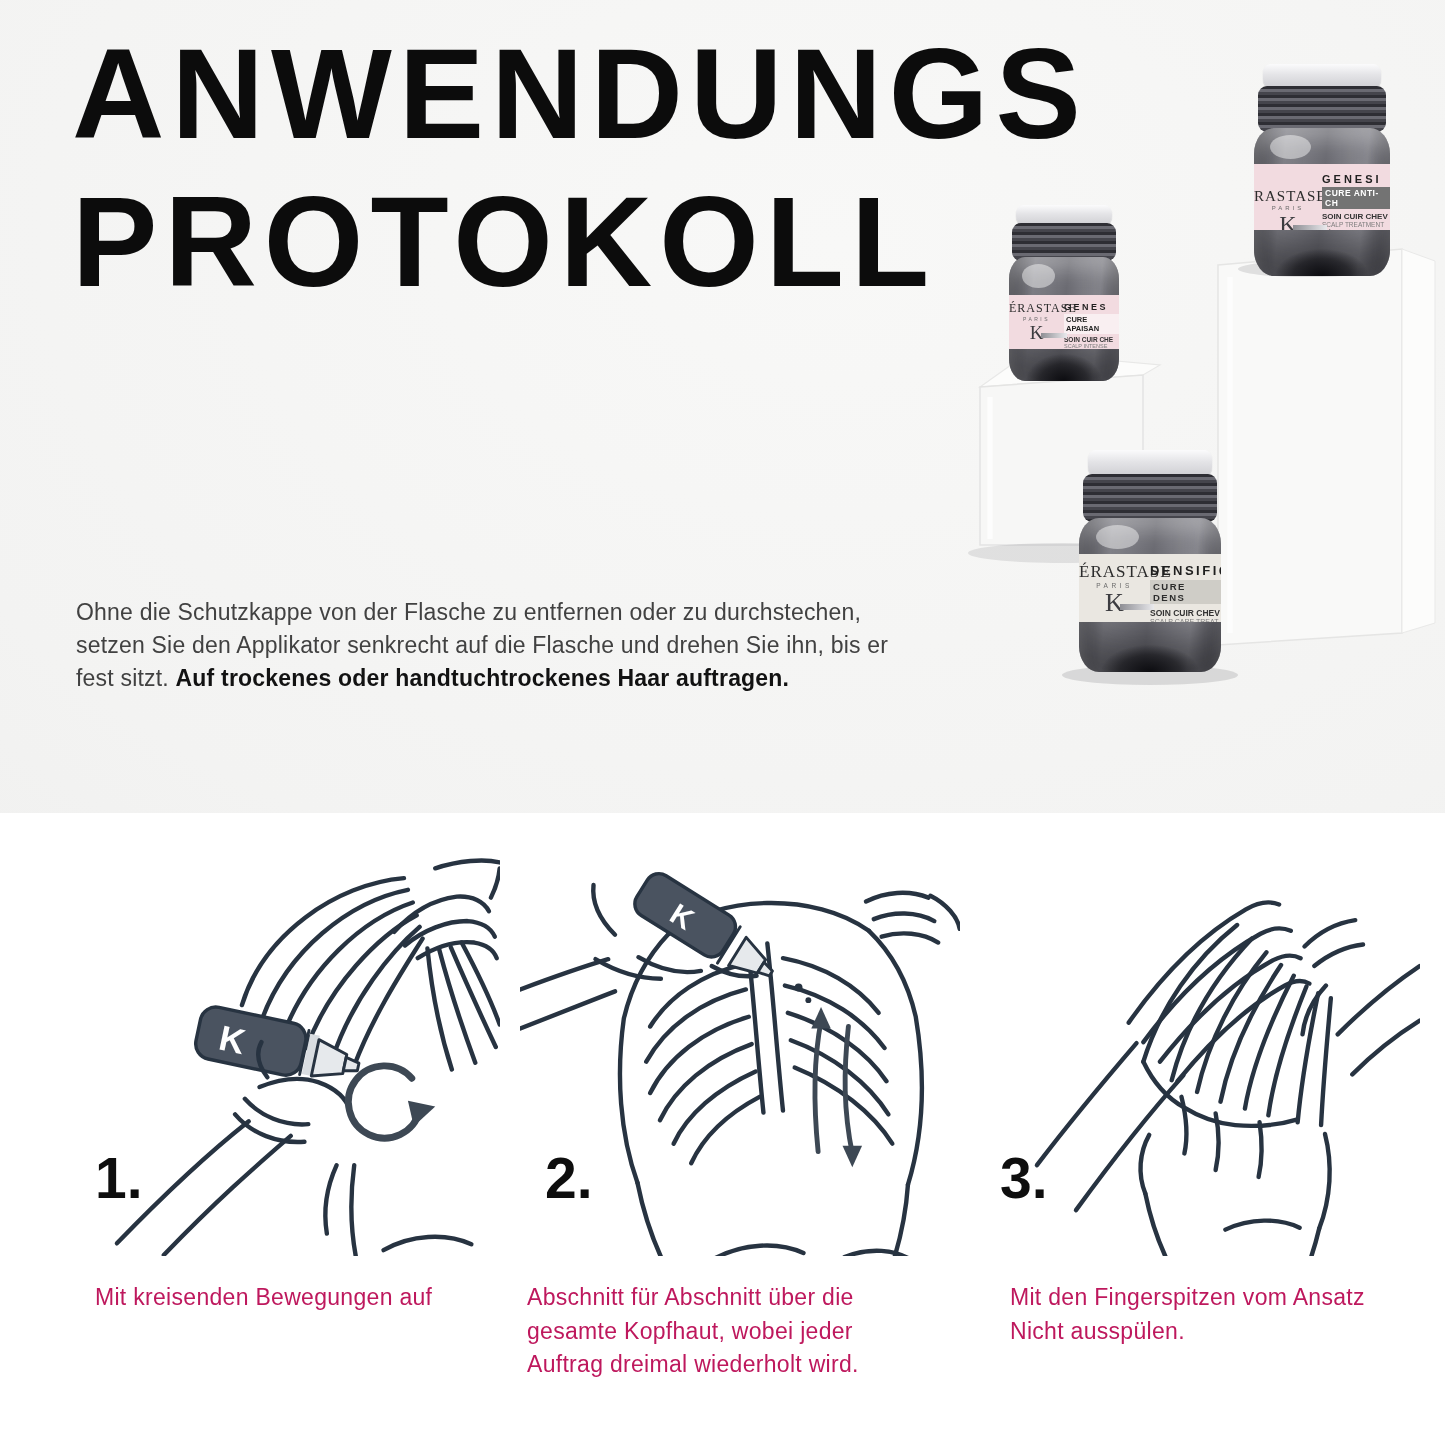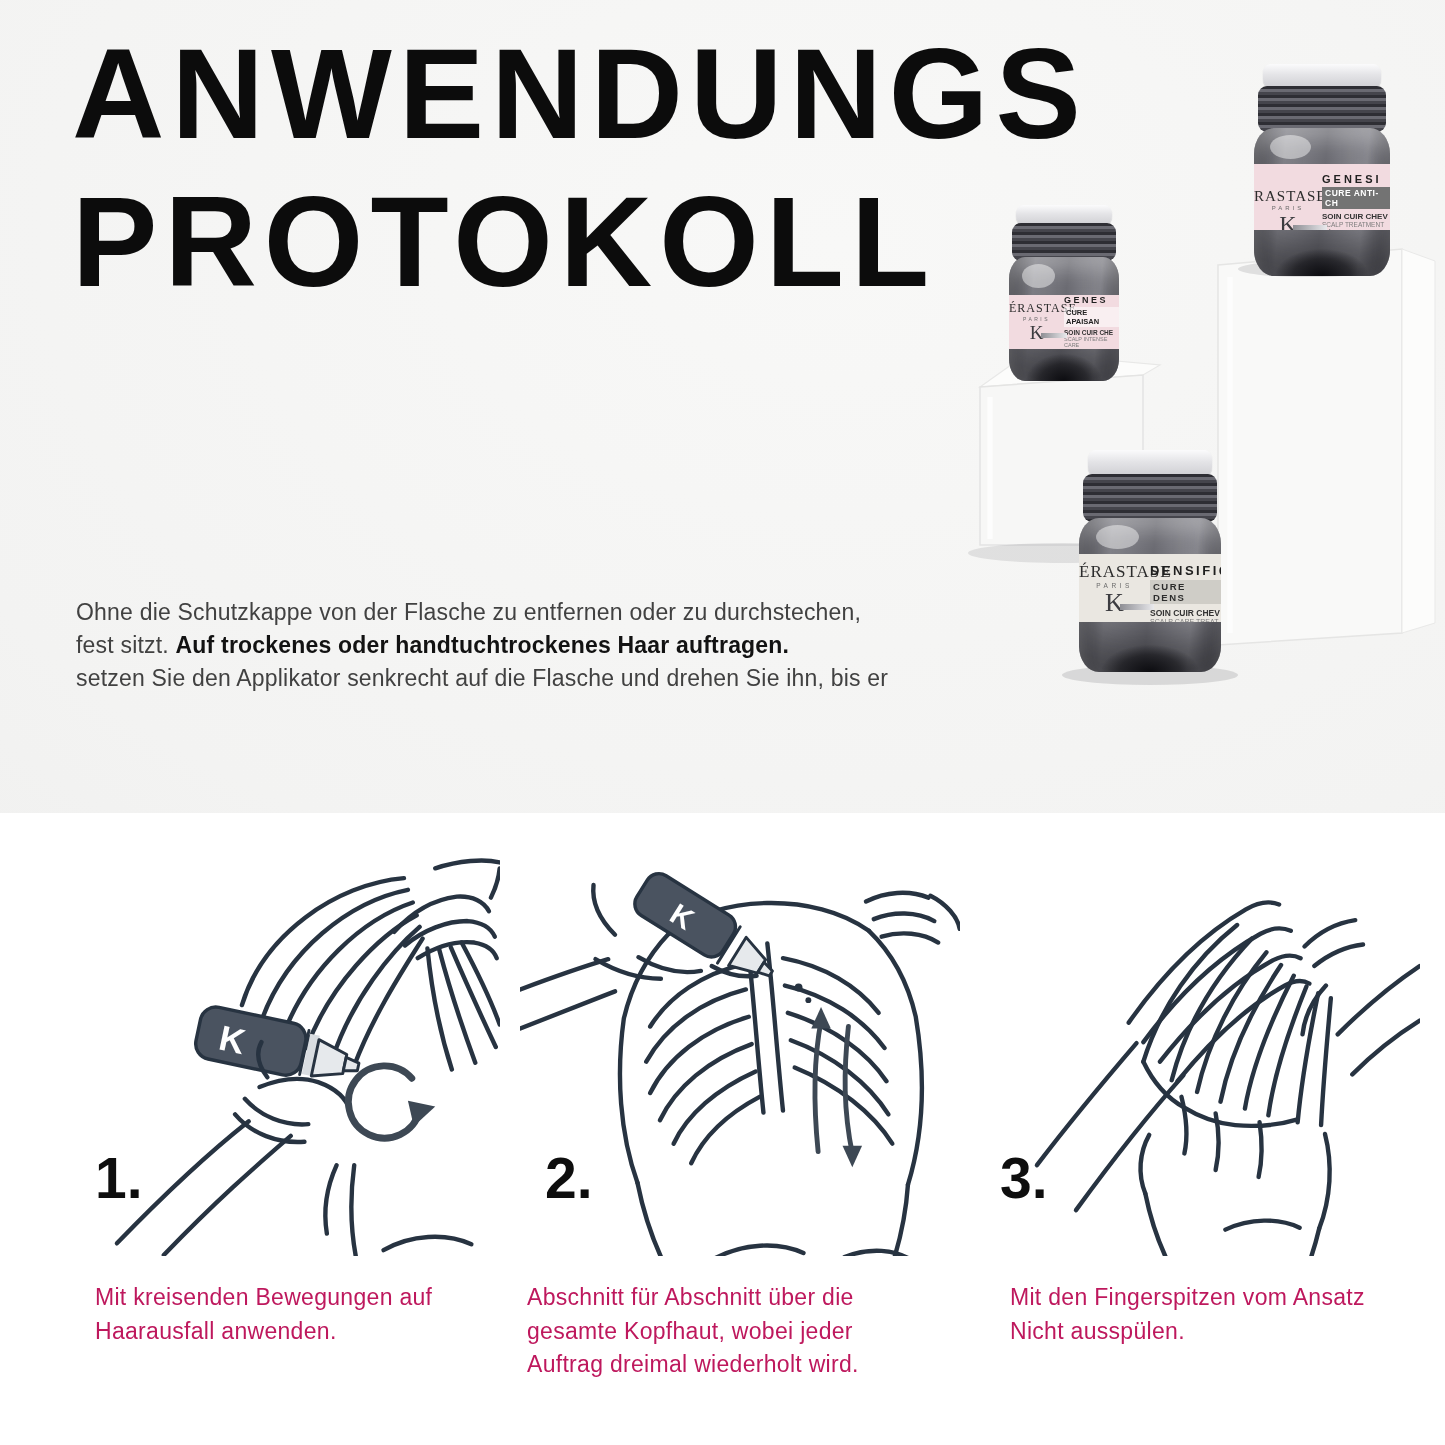--- a/index.html
+++ b/index.html
@@ -68,21 +68,21 @@
   .bottle-a .pl1 { font-size:8px; margin-top:1px; }
   .bottle-a .pl2 { font-size:6.5px; }
 
   
   .bottle-b { left:1009px; top:205px; width:110px; height:176px; }
   .bottle-b .cap  { left:7px;  top:0;    width:96px;  height:20px; }
   .bottle-b .neck { left:3px;  top:18px; width:104px; height:38px; }
   .bottle-b .jar  { left:0;    top:52px; width:110px; height:124px; border-radius:16px/22px; }
   .bottle-b .label{ top:90px;  width:110px; height:54px; }
   .bottle-b .lab-left { padding-top:6px; }
-  .bottle-b .lab-right{ }
+  .bottle-b .lab-right{ padding-top:7px; }
   .bottle-b .brand { font-size:12px; }
   .bottle-b .paris { font-size:5px; letter-spacing:2.5px; }
   .bottle-b .klogo { font-size:19px; line-height:21px; }
   .bottle-b .klogo::after { width:26px; height:5px; }
   .bottle-b .range { font-size:9px; letter-spacing:2.5px; }
   .bottle-b .badge-plain { font-size:7.5px; padding:1px 2px; margin:2px 0; }
   .bottle-b .pl1 { font-size:6.5px; }
   .bottle-b .pl2 { font-size:5.5px; }
 
   
@@ -120,22 +120,22 @@
   <section class="hero">
 
     <h1 class="title">
       <span>ANWENDUNGS</span>
       <span>PROTOKOLL</span>
     </h1>
 
 
     <p class="intro">
       <span class="iline">Ohne die Schutzkappe von der Flasche zu entfernen oder zu durchstechen,</span>
+      <span class="iline">setzen Sie den Applikator senkrecht auf die Flasche und drehen Sie ihn, bis er</span>
       <span class="iline"><span>fest sitzt. </span><strong>Auf trockenes oder handtuchtrockenes Haar auftragen.</strong></span>
-      <span class="iline">setzen Sie den Applikator senkrecht auf die Flasche und drehen Sie ihn, bis er</span>
     </p>
 
     <svg class="pedestals" width="515" height="480" viewBox="0 0 515 480">
 
       <polygon points="288,30 472,14 472,398 288,410" fill="#f9f9f8" stroke="#e5e5e4" stroke-width="1.5"></polygon>
       <polygon points="472,14 505,26 505,388 472,398" fill="#fcfcfb" stroke="#e9e9e8" stroke-width="1"></polygon>
       <line x1="300" y1="42" x2="300" y2="398" stroke="#ffffff" stroke-width="5" opacity="0.8"></line>
       <ellipse cx="378" cy="34" rx="70" ry="8" fill="rgba(90,90,96,0.16)"></ellipse>
 
       <polygon points="50,152 98,118 230,130 213,140" fill="#fcfcfb" stroke="#e8e8e7" stroke-width="1.2"></polygon>
@@ -252,21 +252,20 @@
           <path d="M331,419 C359,403 395,401 421,413"></path>
           <path d="M343,449 C367,463 399,463 419,451" stroke-width="3.5"></path>
           <path d="M283,332 C273,354 269,378 273,402"></path>
           <path d="M292,560 C302,602 322,642 354,674"></path>
           <path d="M439,569 C432,620 410,660 382,690"></path>
         </g>
       </svg>
       <div class="stepnum">1.</div>
       <div class="caption">
         <span>Mit kreisenden Bewegungen auf</span>
-        <span>Haarausfall anwenden.</span>
       </div>
     </div>
 
     <div class="step step-2">
       <svg class="illus" width="440" height="415" viewBox="0 0 450 425" fill="none" stroke="#273341" stroke-width="4.5" stroke-linecap="round" stroke-linejoin="round">
         <g>
           <path d="M152,95 C202,55 302,52 357,92"></path>
           <path d="M152,95 C130,118 114,148 106,182 C98,240 102,300 120,350"></path>
           <path d="M357,92 C381,115 397,145 405,180 C415,240 413,300 397,352"></path>
         </g>

